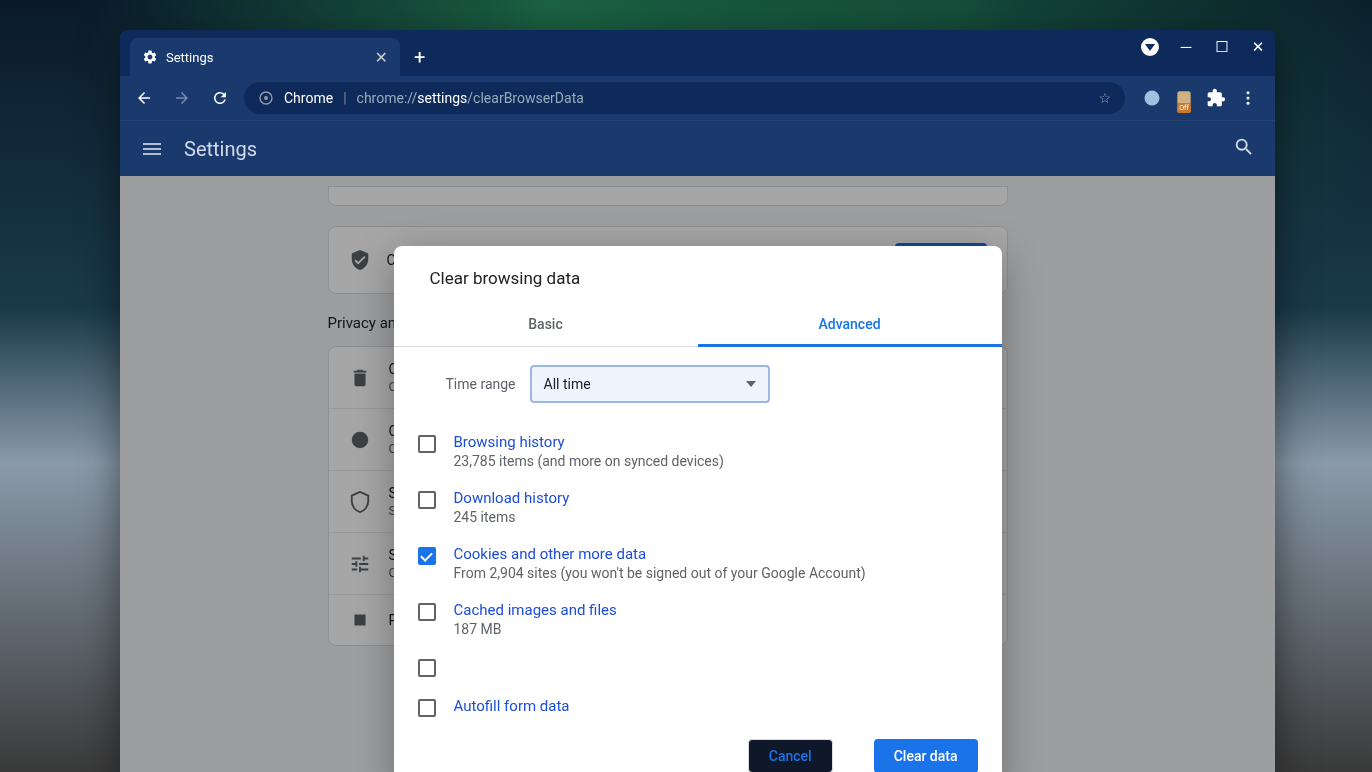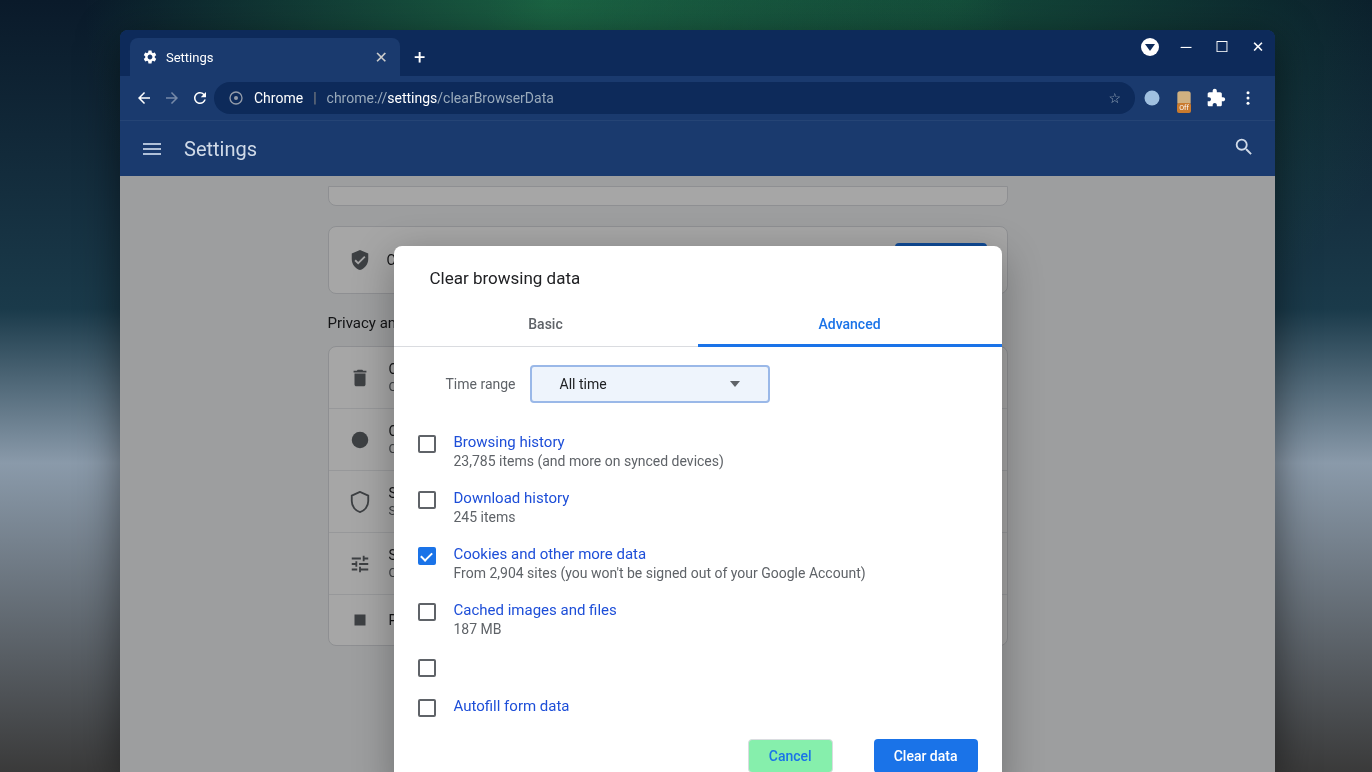--- a/index.html
+++ b/index.html
@@ -10,21 +10,21 @@
 .tab { height: 38px; width: 270px; background: #1a3a6e; border-radius: 8px 8px 0 0; display: flex; align-items: center; padding: 0 12px; color: #fff; font-size: 13px; gap: 8px; }
 .tab-icon { width: 16px; height: 16px; display: flex; align-items: center; justify-content: center; }
 .tab-icon svg { width: 16px; height: 16px; fill: #fff; }
 .tab-title { flex: 1; }
 .tab-close { color: #ccc; font-size: 16px; cursor: pointer; }
 .new-tab { color: #fff; font-size: 20px; padding: 0 14px; height: 38px; display: flex; align-items: center; cursor: pointer; }
 .window-controls { position: absolute; right: 8px; top: 8px; display: flex; gap: 18px; color: #fff; align-items: center; }
 .window-controls span { cursor: pointer; font-size: 15px; width: 18px; text-align: center; }
 .wc-circle { width: 18px; height: 18px; border-radius: 50%; background: #fff; display: flex; align-items: center; justify-content: center; }
 .wc-circle::after { content: ''; width: 0; height: 0; border-left: 5px solid transparent; border-right: 5px solid transparent; border-top: 7px solid #0d2a5a; }
-.address-bar { height: 44px; background: #1a3a6e; display: flex; align-items: center; padding: 16px 10px; gap: 0; }
+.address-bar { height: 44px; background: #1a3a6e; display: flex; align-items: center; padding: 16px 10px; gap: 10px; }
 .nav-btn { width: 28px; height: 28px; display: flex; align-items: center; justify-content: center; color: #fff; cursor: pointer; }
 .nav-btn.disabled { opacity: 0.4; }
 .nav-btn svg { width: 18px; height: 18px; fill: currentColor; }
 .omnibox { flex: 1; height: 32px; background: #0d2a5a; border-radius: 16px; display: flex; align-items: center; padding: 0 14px; gap: 10px; color: #ccc; font-size: 14px; }
 .omnibox-icon { width: 16px; height: 16px; opacity: 0.7; }
 .omnibox-chrome { color: #fff; }
 .omnibox-sep { color: #888; }
 .url-dim { color: #9ab; }
 .url-bright { color: #fff; }
 .omnibox-star { margin-left: auto; color: #9ab; }
@@ -54,32 +54,32 @@
 .privacy-row-sub { font-size: 13px; color: #5f6368; margin-top: 2px; }
 .privacy-row-arrow { color: #5f6368; font-size: 12px; }
 .overlay { position: absolute; inset: 0; background: rgba(0,0,0,0.35); display: flex; align-items: flex-start; justify-content: center; padding-top: 70px; }
 .dialog { width: 608px; background: #fff; border-radius: 8px; box-shadow: 0 10px 40px rgba(0,0,0,0.3); overflow: hidden; }
 .dialog-title { padding: 22px 24px 16px; font-size: 17px; color: #202124; margin-left: 12px; }
 .dialog-tabs { display: flex; border-bottom: 1px solid #dadce0; }
 .dialog-tab { flex: 1; text-align: center; padding: 12px; font-size: 14px; color: #5f6368; cursor: pointer; font-weight: 500; }
 .dialog-tab.active { color: #1a73e8; border-bottom: 3px solid #1a73e8; margin-bottom: -1px; }
 .time-range-row { display: flex; align-items: center; padding: 18px 24px 12px; gap: 14px; margin-left: 28px; }
 .time-range-label { font-size: 14px; color: #5f6368; }
-.time-select { width: 240px; height: 38px; border: 2px solid #9ab8e8; border-radius: 4px; background: #eef4fc; padding: 0 28px; font-size: 14px; color: #202124; display: flex; align-items: center; justify-content: space-between; cursor: pointer; }
+.time-select { width: 240px; height: 38px; border: 2px solid #9ab8e8; border-radius: 4px; background: #eef4fc; padding: 0 12px; font-size: 14px; color: #202124; display: flex; align-items: center; justify-content: space-between; cursor: pointer; }
 .time-select-arrow { width: 0; height: 0; border-left: 5px solid transparent; border-right: 5px solid transparent; border-top: 6px solid #5f6368; }
 .checkbox-list { padding: 8px 24px; max-height: 310px; overflow: hidden; }
 .checkbox-row { display: flex; align-items: flex-start; padding: 10px 0; gap: 18px; }
 .checkbox { width: 18px; height: 18px; border: 2px solid #5f6368; border-radius: 2px; flex-shrink: 0; margin-top: 2px; cursor: pointer; display: flex; align-items: center; justify-content: center; }
 .checkbox.checked { background: #1a73e8; border-color: #1a73e8; }
 .checkbox.checked::after { content: ''; width: 5px; height: 9px; border: solid #fff; border-width: 0 2px 2px 0; transform: rotate(45deg); margin-top: -2px; }
 .checkbox-text { flex: 1; }
 .checkbox-title { font-size: 15px; color: #1d4ed8; }
 .checkbox-sub { font-size: 14px; color: #5f6368; margin-top: 2px; }
 .dialog-actions { display: flex; justify-content: flex-end; padding: 14px 24px 18px; gap: 10px; border-top: 0; }
-.btn-cancel { background: #86efac; border: 1px solid #dadce0; color: #1a73e8; padding: 8px 20px; border-radius: 4px; font-size: 14px; cursor: pointer; font-weight: 500; }
+.btn-cancel { background: #0f172a; border: 1px solid #dadce0; color: #1a73e8; padding: 8px 20px; border-radius: 4px; font-size: 14px; cursor: pointer; font-weight: 500; }
 .btn-clear { background: #1a73e8; border: none; color: #fff; padding: 9px 20px; border-radius: 4px; font-size: 14px; cursor: pointer; font-weight: 500; margin-left: 31px; }
 </style>
 </head>
 <body>
 
 <div class="desktop-bg"></div>
 
 <div class="browser-window">
 
   <div class="tab-bar">

